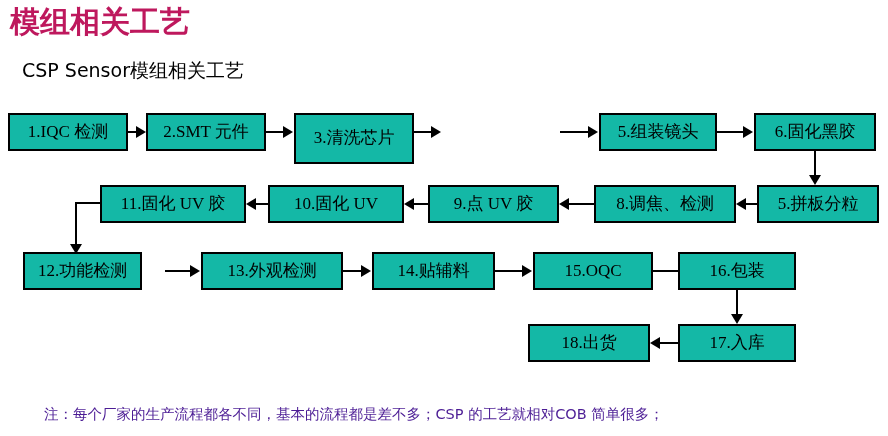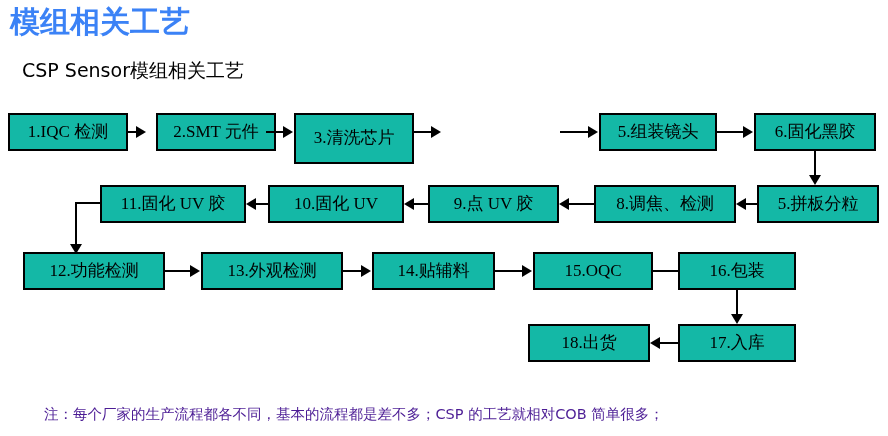--- a/index.html
+++ b/index.html
@@ -23,21 +23,21 @@
   }
   .title {
     position: absolute;
     left: 10px;
     top: 2px;
     font-family: "DejaVu Sans", "Liberation Sans", sans-serif;
     font-weight: bold;
     font-size: 30px;
     line-height: 40px;
     letter-spacing: 0px;
-    color: #3b82f6;
+    color: #be185d;
     white-space: nowrap;
   }
   .subtitle {
     position: absolute;
     left: 22px;
     top: 57px;
     font-family: "DejaVu Sans", "Liberation Sans", sans-serif;
     font-weight: normal;
     font-size: 19px;
     line-height: 26px;
@@ -100,21 +100,21 @@
 
 <div id="page-root">
 
   <div class="title">模组相关工艺</div>
   <div class="subtitle">CSP  Sensor模组相关工艺</div>
 
   <div class="node" style="left:8px;  top:113px; width:120px; height:38px;">1.IQC 检测</div>
   <div class="conn h" style="left:128px; top:131px; width:8px;"></div>
   <div class="arrow right" style="left:136px; top:126px;"></div>
 
-  <div class="node" style="left:156px; top:113px; width:120px; height:38px;">2.SMT 元件</div>
+  <div class="node" style="left:146px; top:113px; width:120px; height:38px;">2.SMT 元件</div>
   <div class="conn h" style="left:266px; top:131px; width:17px;"></div>
   <div class="arrow right" style="left:283px; top:126px;"></div>
 
   <div class="node" style="left:294px; top:113px; width:120px; height:51px;text-align:center;">3.清洗芯片</div>
   <div class="conn h" style="left:414px; top:131px; width:17px;"></div>
   <div class="arrow right" style="left:431px; top:126px;"></div>
 
   <div class="conn h" style="left:560px; top:131px; width:28px;"></div>
   <div class="arrow right" style="left:588px; top:126px;"></div>
 
@@ -142,21 +142,21 @@
   <div class="node" style="left:268px; top:185px; width:136px; height:38px;">10.固化  UV</div>
   <div class="arrow left" style="left:246px; top:198px;"></div>
   <div class="conn h" style="left:254px; top:203px; width:14px;"></div>
 
   <div class="node" style="left:100px; top:185px; width:146px; height:38px;">11.固化 UV 胶</div>
 
   <div class="conn h" style="left:75px; top:202px; width:27px;"></div>
   <div class="conn v" style="left:75px; top:202px; height:44px;"></div>
   <div class="arrow down" style="left:70px; top:244px;"></div>
 
-  <div class="node" style="left:23px;  top:252px; width:142px; height:38px;">12.功能检测</div>
+  <div class="node" style="left:23px;  top:252px; width:119px; height:38px;">12.功能检测</div>
   <div class="conn h" style="left:165px; top:270px; width:25px;"></div>
   <div class="arrow right" style="left:190px; top:265px;"></div>
 
   <div class="node" style="left:201px; top:252px; width:142px; height:38px;">13.外观检测</div>
   <div class="conn h" style="left:343px; top:270px; width:18px;"></div>
   <div class="arrow right" style="left:361px; top:265px;"></div>
 
   <div class="node" style="left:372px; top:252px; width:123px; height:38px;">14.贴辅料</div>
   <div class="conn h" style="left:495px; top:270px; width:27px;"></div>
   <div class="arrow right" style="left:522px; top:265px;"></div>

